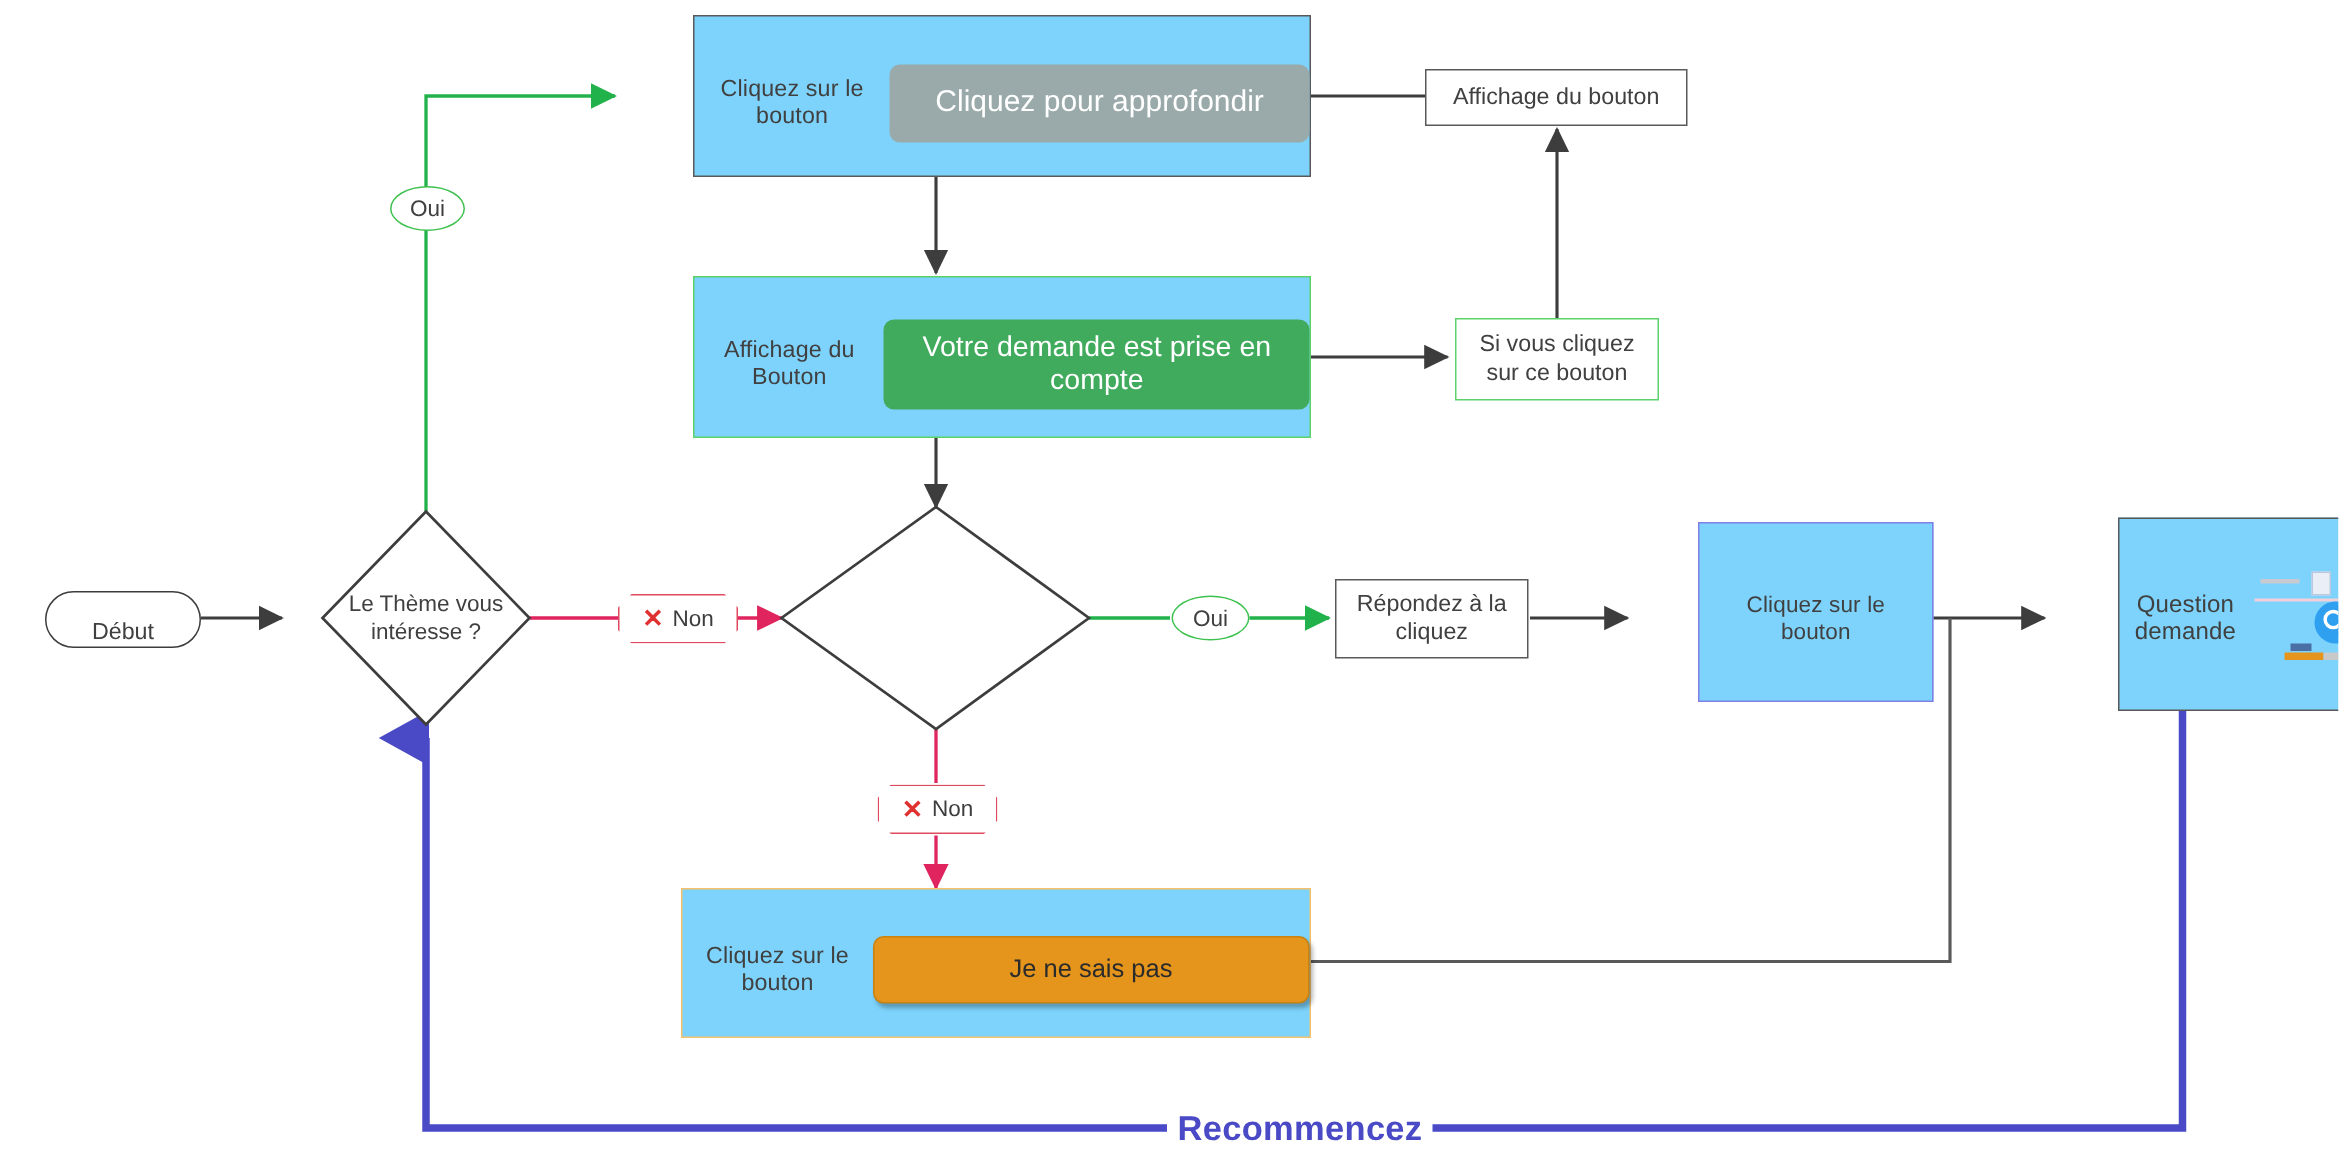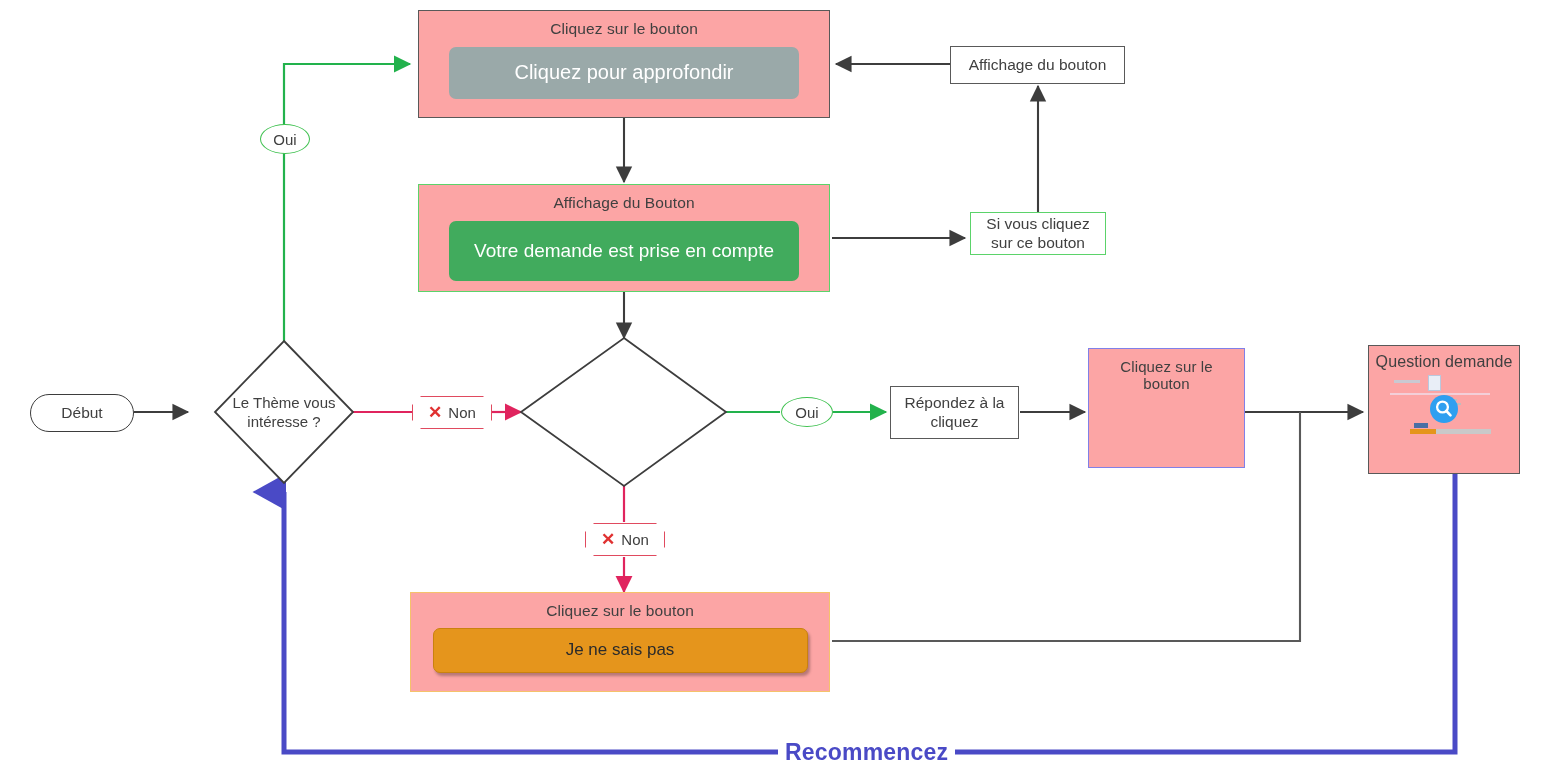--- a/index.html
+++ b/index.html
@@ -3,43 +3,43 @@
 <meta charset="utf-8">
 <style>
   html,body{margin:0;padding:0;background:#ffffff;}
   body{font-family:"Liberation Sans", sans-serif;}
   #canvas{position:relative;width:1559px;height:777px;background:#ffffff;overflow:hidden;}
   svg.wires{position:absolute;left:0;top:0;width:1559px;height:777px;pointer-events:none;}
 
   .node{position:absolute;box-sizing:border-box;}
 
   
-  .card{background:#fca5a5;border:1.6px solid #595959;display:flex;flex-direction:column;
-        align-items:center;justify-content:flex-start;}
+  .card{background:#7dd3fc;border:1.6px solid #595959;display:flex;flex-direction:row;
+        align-items:center;justify-content:flex-start;margin-left:44px;}
   .card.green{border:1.6px solid #5bd36a;}
   .card.orange{border:1.6px solid #f5c26b;}
   .card.violet{border:1.6px solid #8080e8;}
   .card-caption{color:#404040;font-size:15.5px;line-height:1.15;text-align:center;
                 padding:9px 6px 0 6px;letter-spacing:.1px;}
   .btn{border-radius:7px;display:flex;align-items:center;justify-content:center;
        color:#ffffff;text-align:center;}
   .btn-grey{background:#9aa9a9;}
   .btn-green{background:#41ab5d;}
   .btn-orange{background:#e5951c;color:#2b2b2b;border:1px solid #c9820f;
               box-shadow:2px 3px 3px rgba(0,0,0,.28);}
   .btn-blue{background:#2580b8;border:1px solid #1e6d9e;box-shadow:2px 3px 3px rgba(0,0,0,.35);}
 
   
   .plainbox{background:#fff;border:1.6px solid #595959;display:flex;align-items:center;
             justify-content:center;text-align:center;color:#404040;font-size:15.5px;line-height:1.22;}
   .plainbox.green{border:1.6px solid #5bd36a;}
 
   
   .terminator{background:#fff;border:1.8px solid #3d3d3d;border-radius:24px;
-              display:flex;align-items:center;justify-content:center;color:#404040;font-size:15.5px;}
+              display:flex;align-items:flex-end;justify-content:center;color:#404040;font-size:15.5px;}
 
   
   .diamond{display:flex;align-items:center;justify-content:center;}
   .diamond .dlabel{position:relative;z-index:2;text-align:center;color:#404040;
                    font-size:15px;line-height:1.30;width:130px;}
 
   
   .pill-oui{background:#fff;border:1.6px solid #3ec14f;border-radius:50%;
             display:flex;align-items:center;justify-content:center;
             color:#404040;font-size:15px;}
@@ -154,21 +154,21 @@
 
   <div class="node card green" style="left:418px;top:184px;width:412px;height:108px;">
     <div class="card-caption">Affichage du Bouton</div>
     <div class="btn btn-green" style="width:350px;height:60px;margin-top:9px;font-size:19px;">Votre demande est prise en compte</div>
   </div>
 
   <div class="node plainbox" style="left:950px;top:46px;width:175px;height:38px;">
     <span>Affichage du bouton</span>
   </div>
 
-  <div class="node plainbox green" style="left:970px;top:212px;width:136px;height:43px;padding:0 6px;">
+  <div class="node plainbox green" style="left:970px;top:212px;width:136px;height:55px;padding:0 6px;">
     <span>Si vous cliquez sur ce bouton</span>
   </div>
 
   <div class="node plainbox" style="left:890px;top:386px;width:129px;height:53px;padding:0 6px;">
     <span>Répondez à la cliquez</span>
   </div>
 
   <div class="node card violet" style="left:1088px;top:348px;width:157px;height:120px;">
     <div class="card-caption" style="font-size:15px;">Cliquez sur le bouton</div>
   </div>

